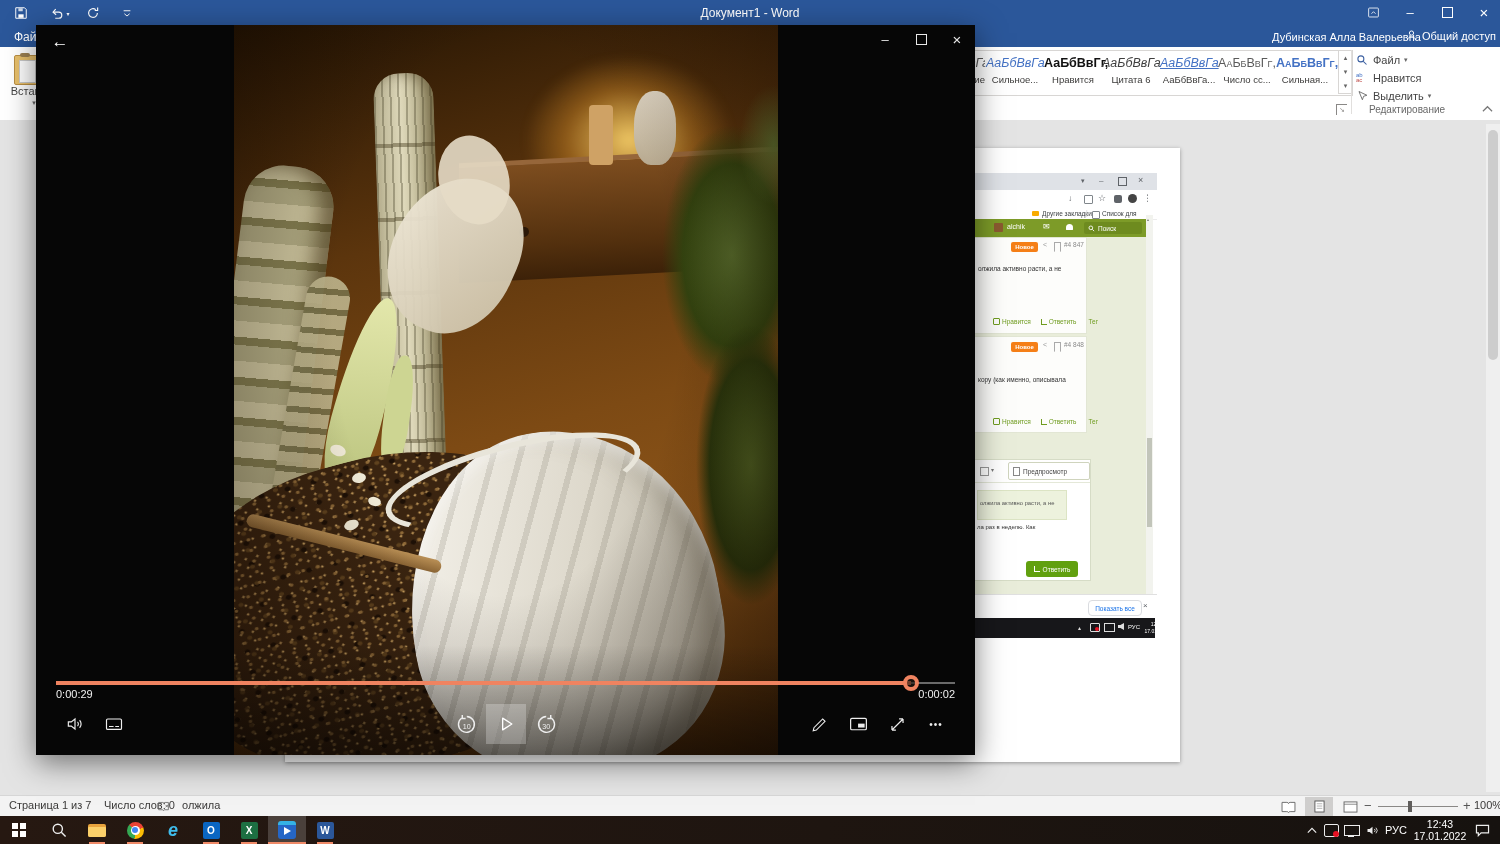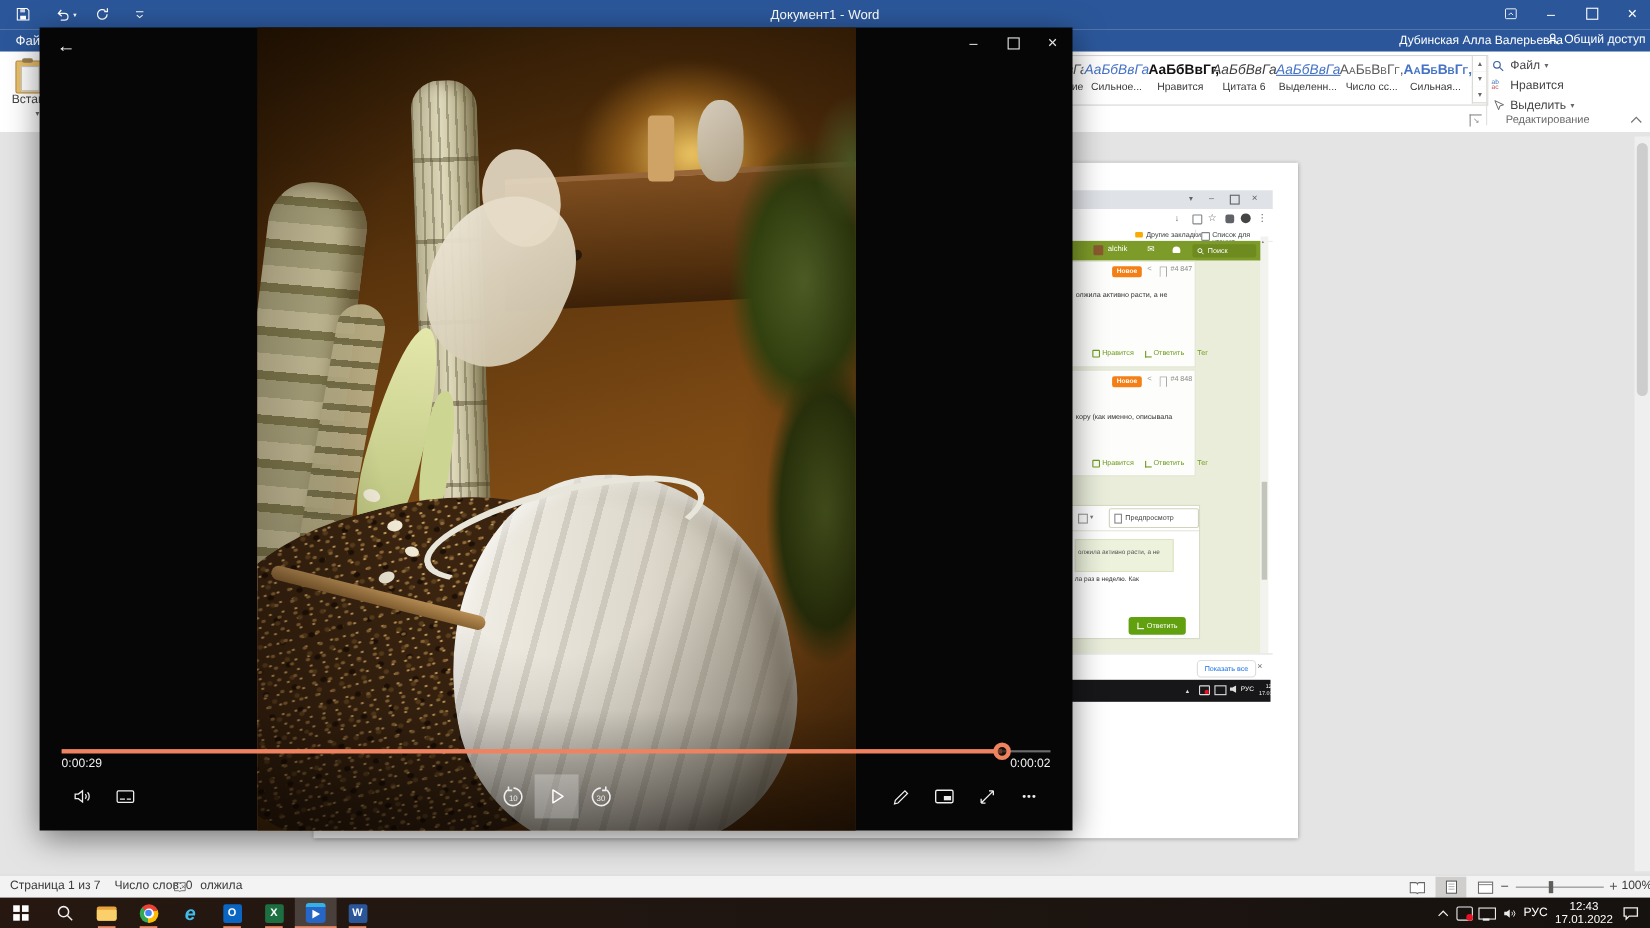--- a/index.html
+++ b/index.html
@@ -152,21 +152,21 @@
       <div class="abs style-item" style="left:113px;width:58px;">
         <div class="style-prev sp-bold">АаБбВвГг,</div>
         <div class="style-name">Нравится</div>
       </div>
       <div class="abs style-item" style="left:171px;width:58px;">
         <div class="style-prev sp-i">АаБбВвГа</div>
         <div class="style-name">Цитата 6</div>
       </div>
       <div class="abs style-item" style="left:229px;width:58px;">
         <div class="style-prev sp-blue-iu">АаБбВвГа</div>
-        <div class="style-name">Выделенн...</div>
+        <div class="style-name">АаБбВвГа...</div>
       </div>
       <div class="abs style-item" style="left:287px;width:58px;">
         <div class="style-prev sp-caps">АаБбВвГг,</div>
         <div class="style-name">Число сс...</div>
       </div>
       <div class="abs style-item" style="left:345px;width:58px;">
         <div class="style-prev sp-caps-blue">АаБбВвГг,</div>
         <div class="style-name">Сильная...</div>
       </div>
       <div class="abs gal-btn ctr" style="left:407px;top:0;">▴</div>

